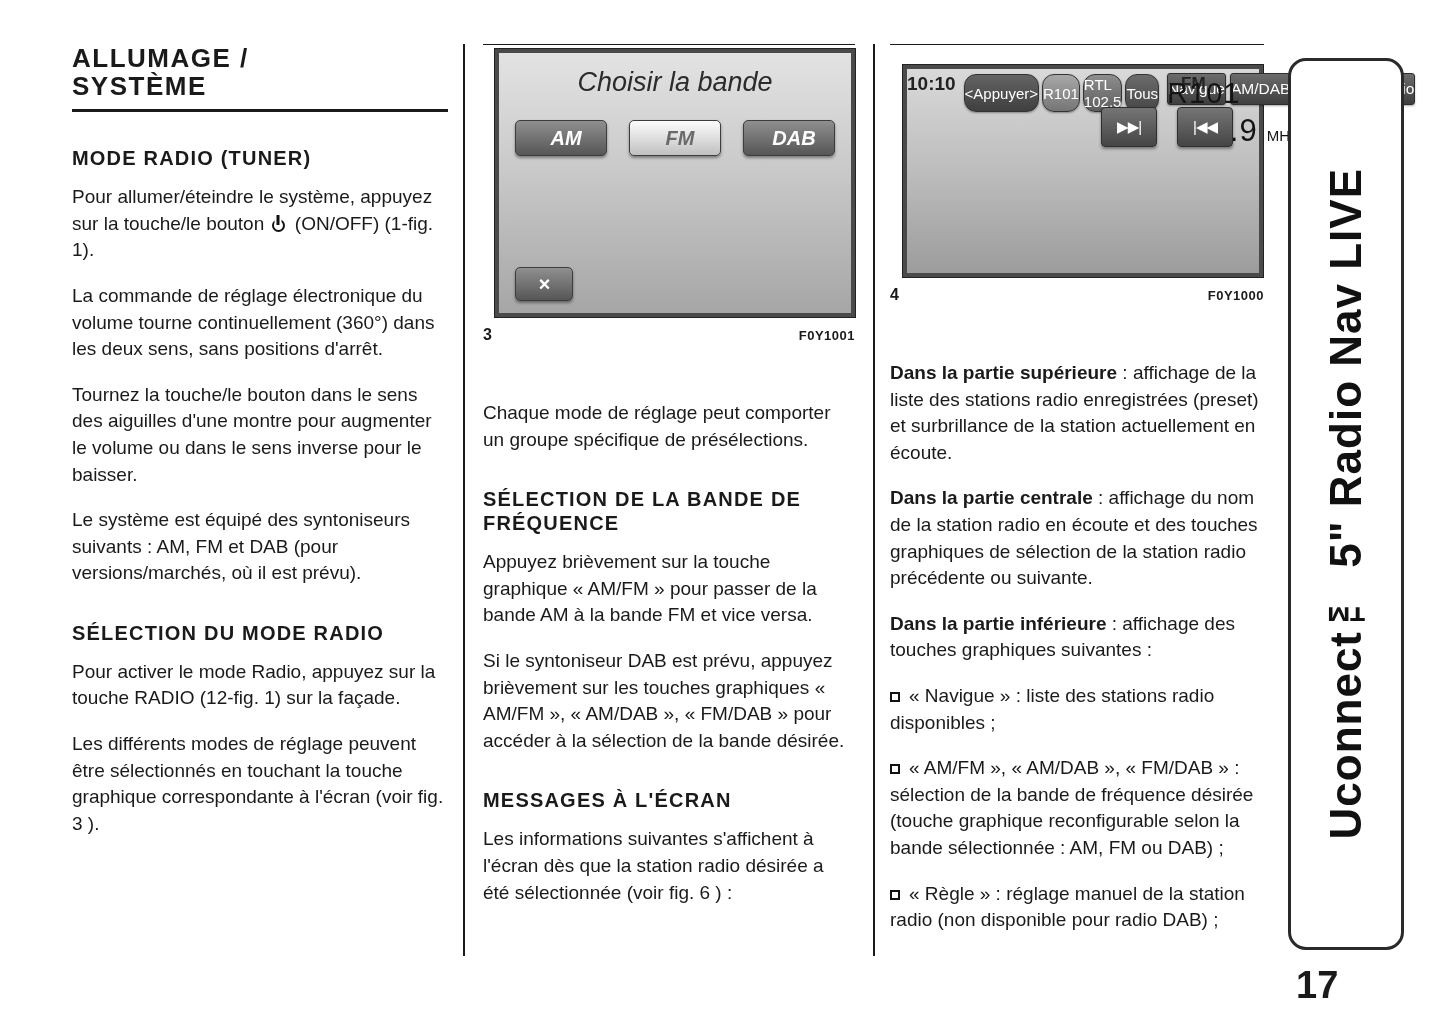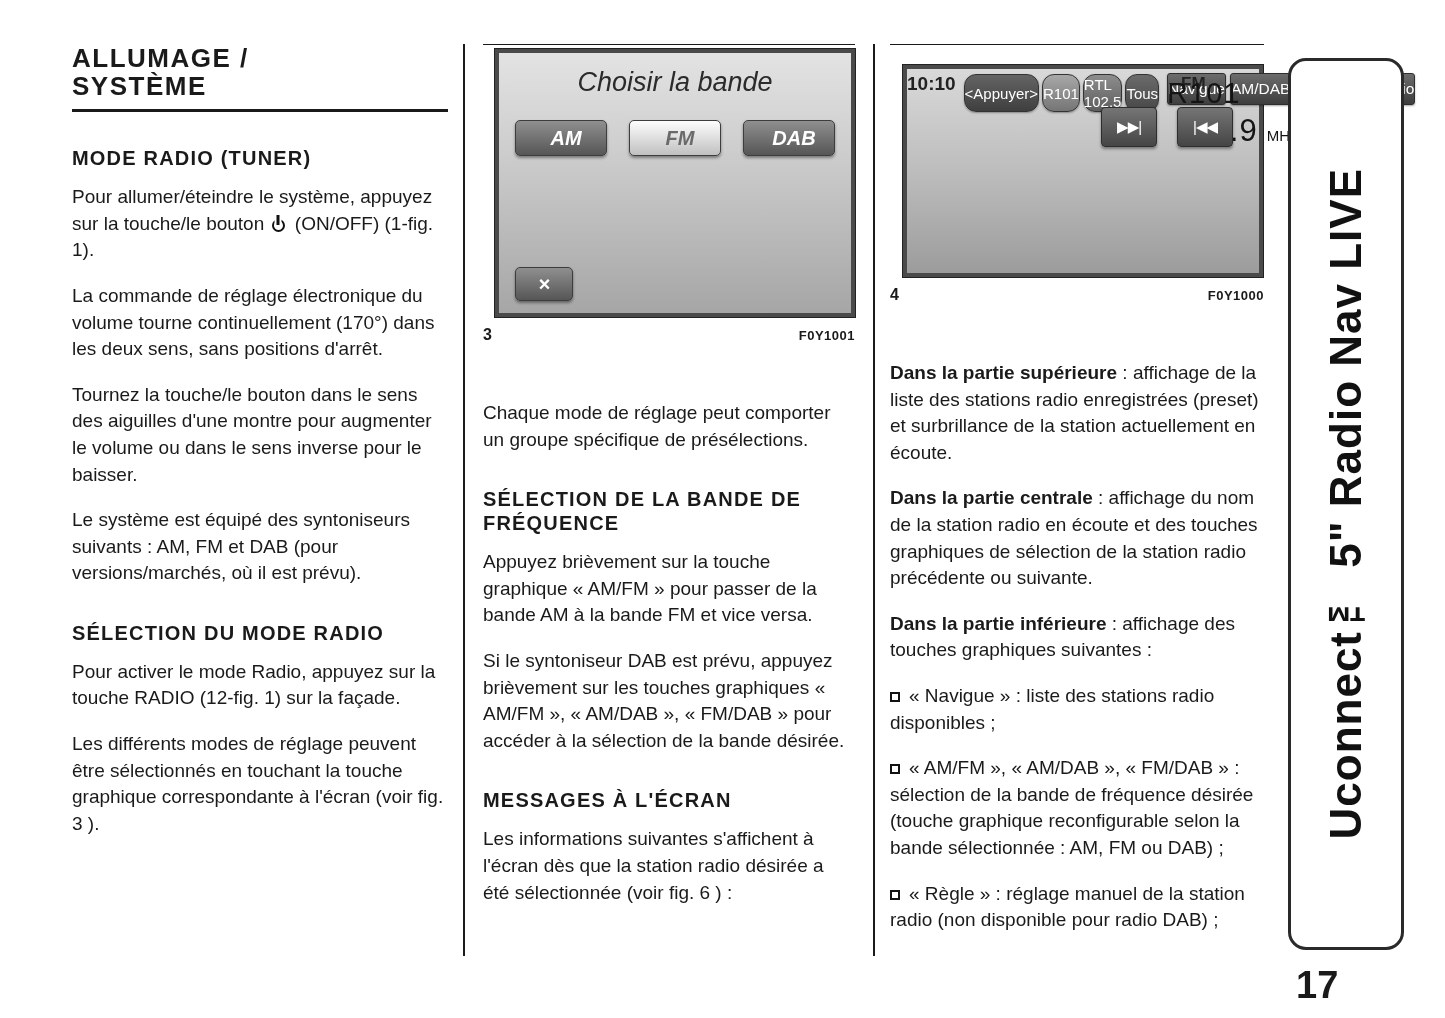--- a/index.html
+++ b/index.html
@@ -110,21 +110,21 @@
     </div>
     <div class="title-rule"></div>
 
     <div class="h2">MODE RADIO (TUNER)</div>
 
     <p class="para">
       <span>Pour allumer/éteindre le système, appuyez sur la touche/le bouton</span>
       <span class="power-icon"></span>
       <span>(ON/OFF) (1-fig. 1).</span>
     </p>
-    <p class="para">La commande de réglage électronique du volume tourne continuellement (170°) dans les deux sens, sans positions d'arrêt.</p>
+    <p class="para">La commande de réglage électronique du volume tourne continuellement (360°) dans les deux sens, sans positions d'arrêt.</p>
     <p class="para">Tournez la touche/le bouton dans le sens des aiguilles d'une montre pour augmenter le volume ou dans le sens inverse pour le baisser.</p>
     <p class="para">Le système est équipé des syntoniseurs suivants : AM, FM et DAB (pour versions/marchés, où il est prévu).</p>
 
     <div class="h2">SÉLECTION DU MODE RADIO</div>
     <p class="para">Pour activer le mode Radio, appuyez sur la touche RADIO (12-fig. 1) sur la façade.</p>
     <p class="para">Les différents modes de réglage peuvent être sélectionnés en touchant la touche graphique correspondante à l'écran (voir fig. 3 ).</p>
   </div>
 
   <div class="col col-mid">
     <div class="top-rule"></div>

